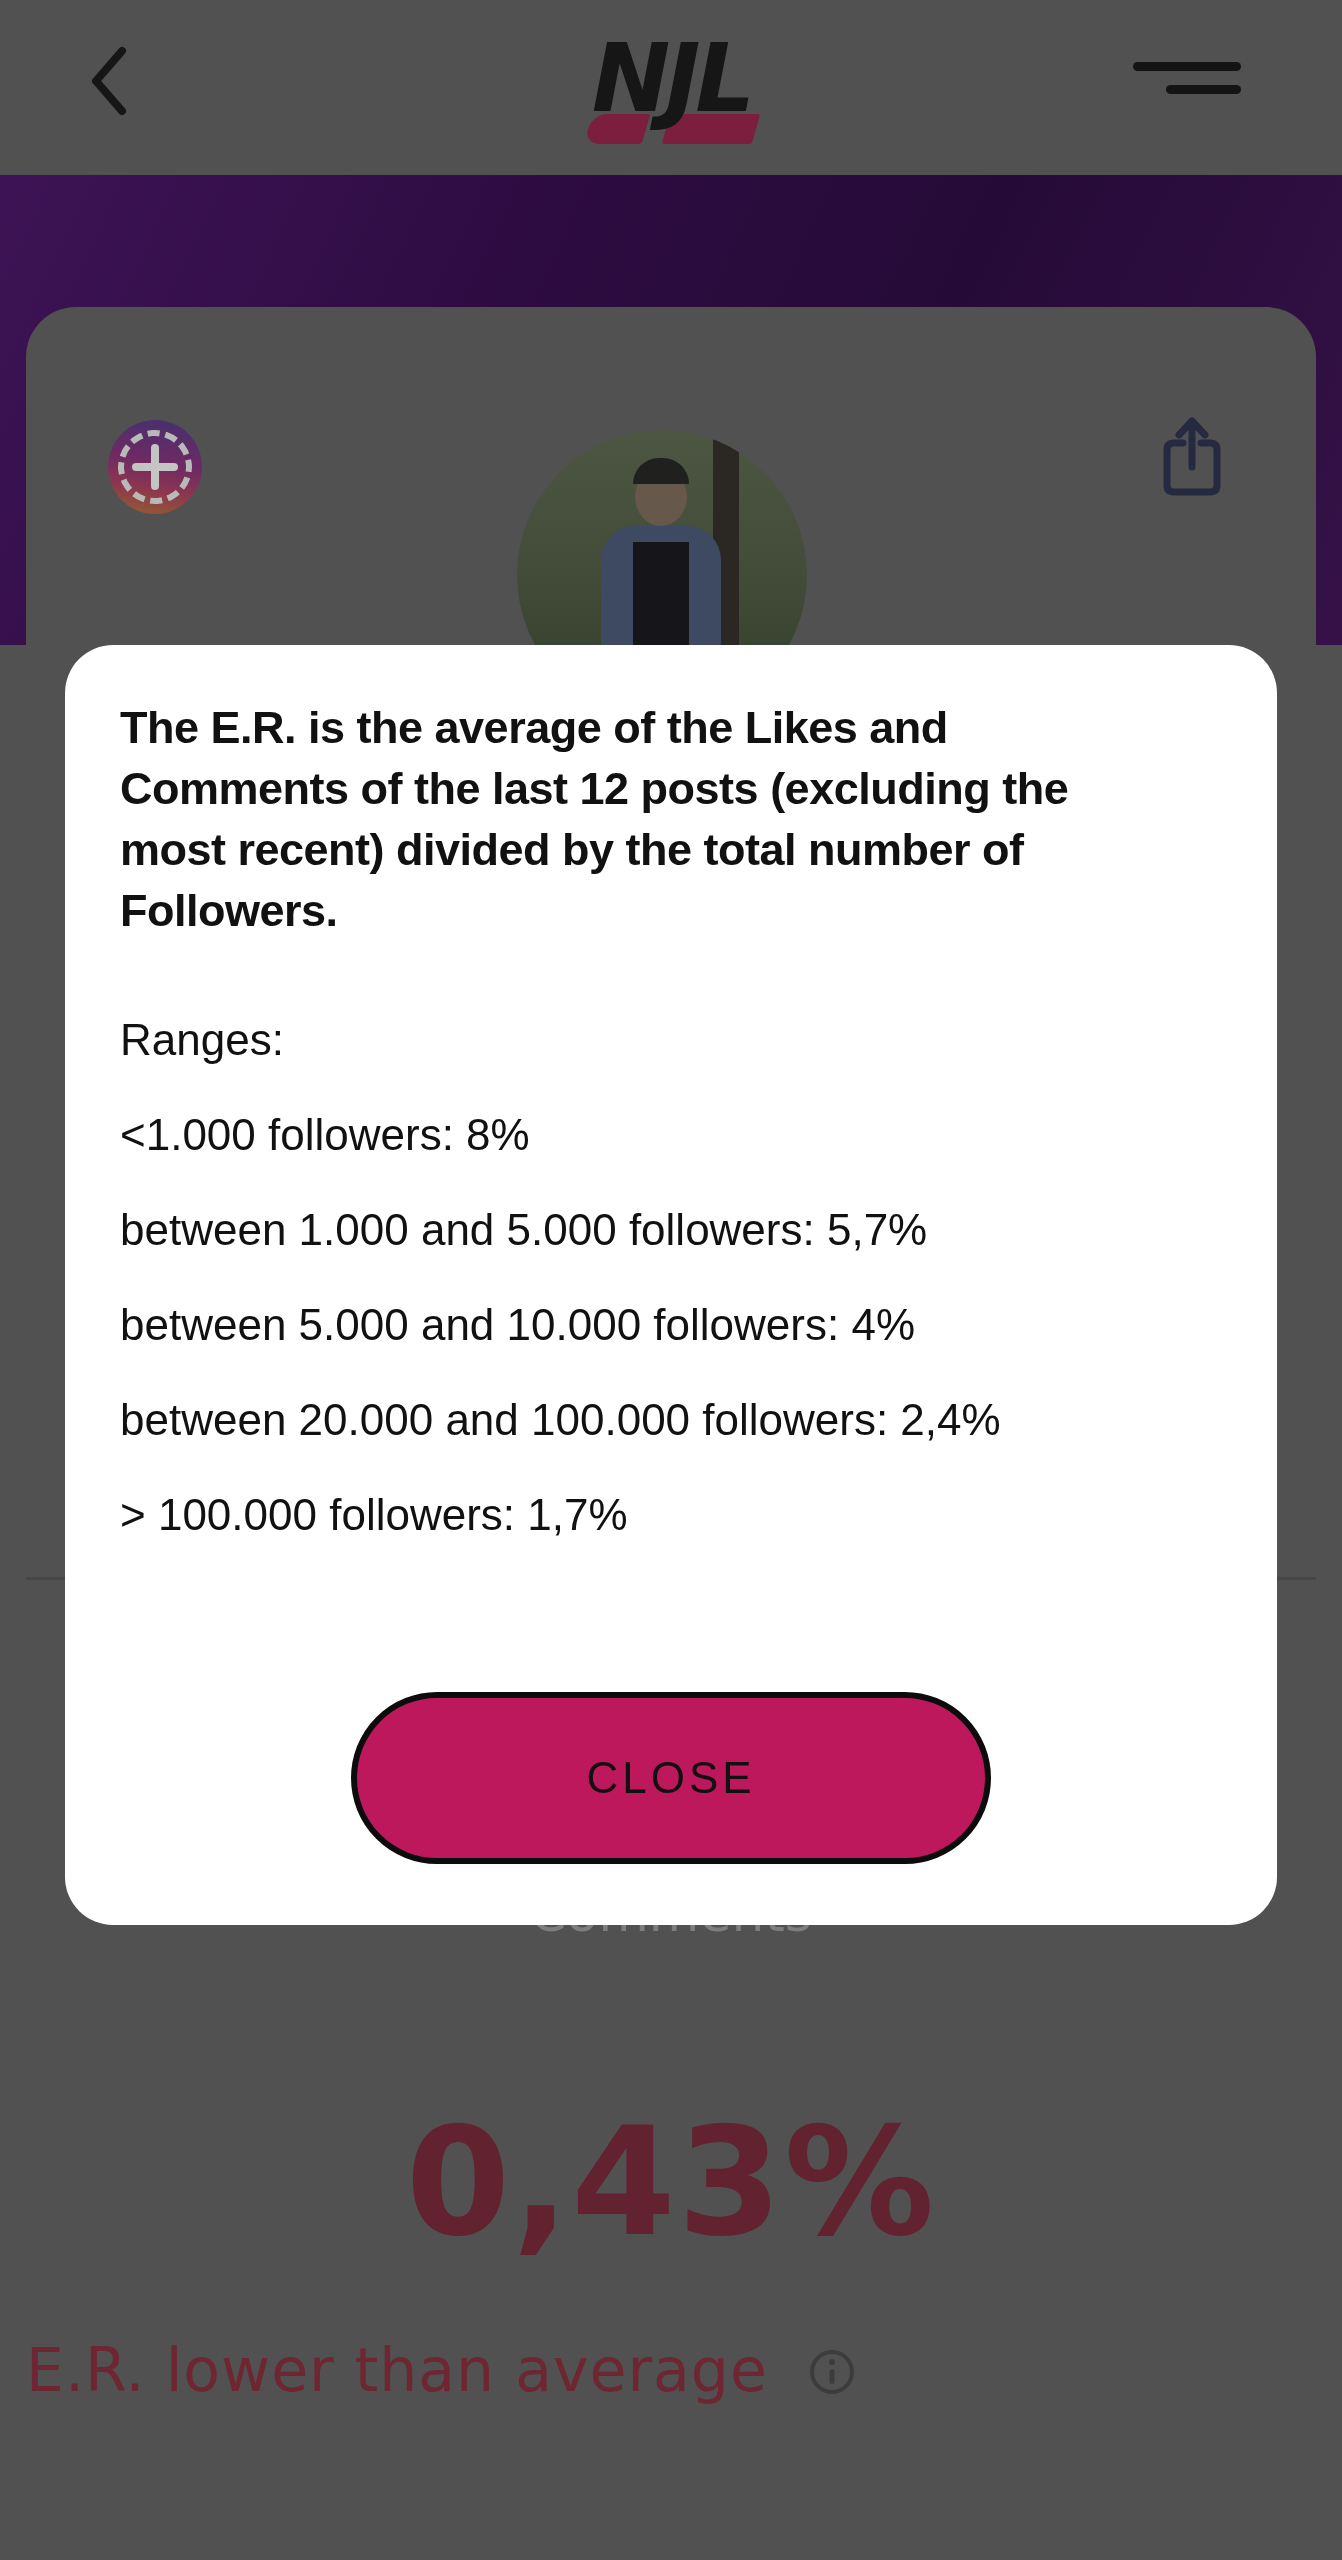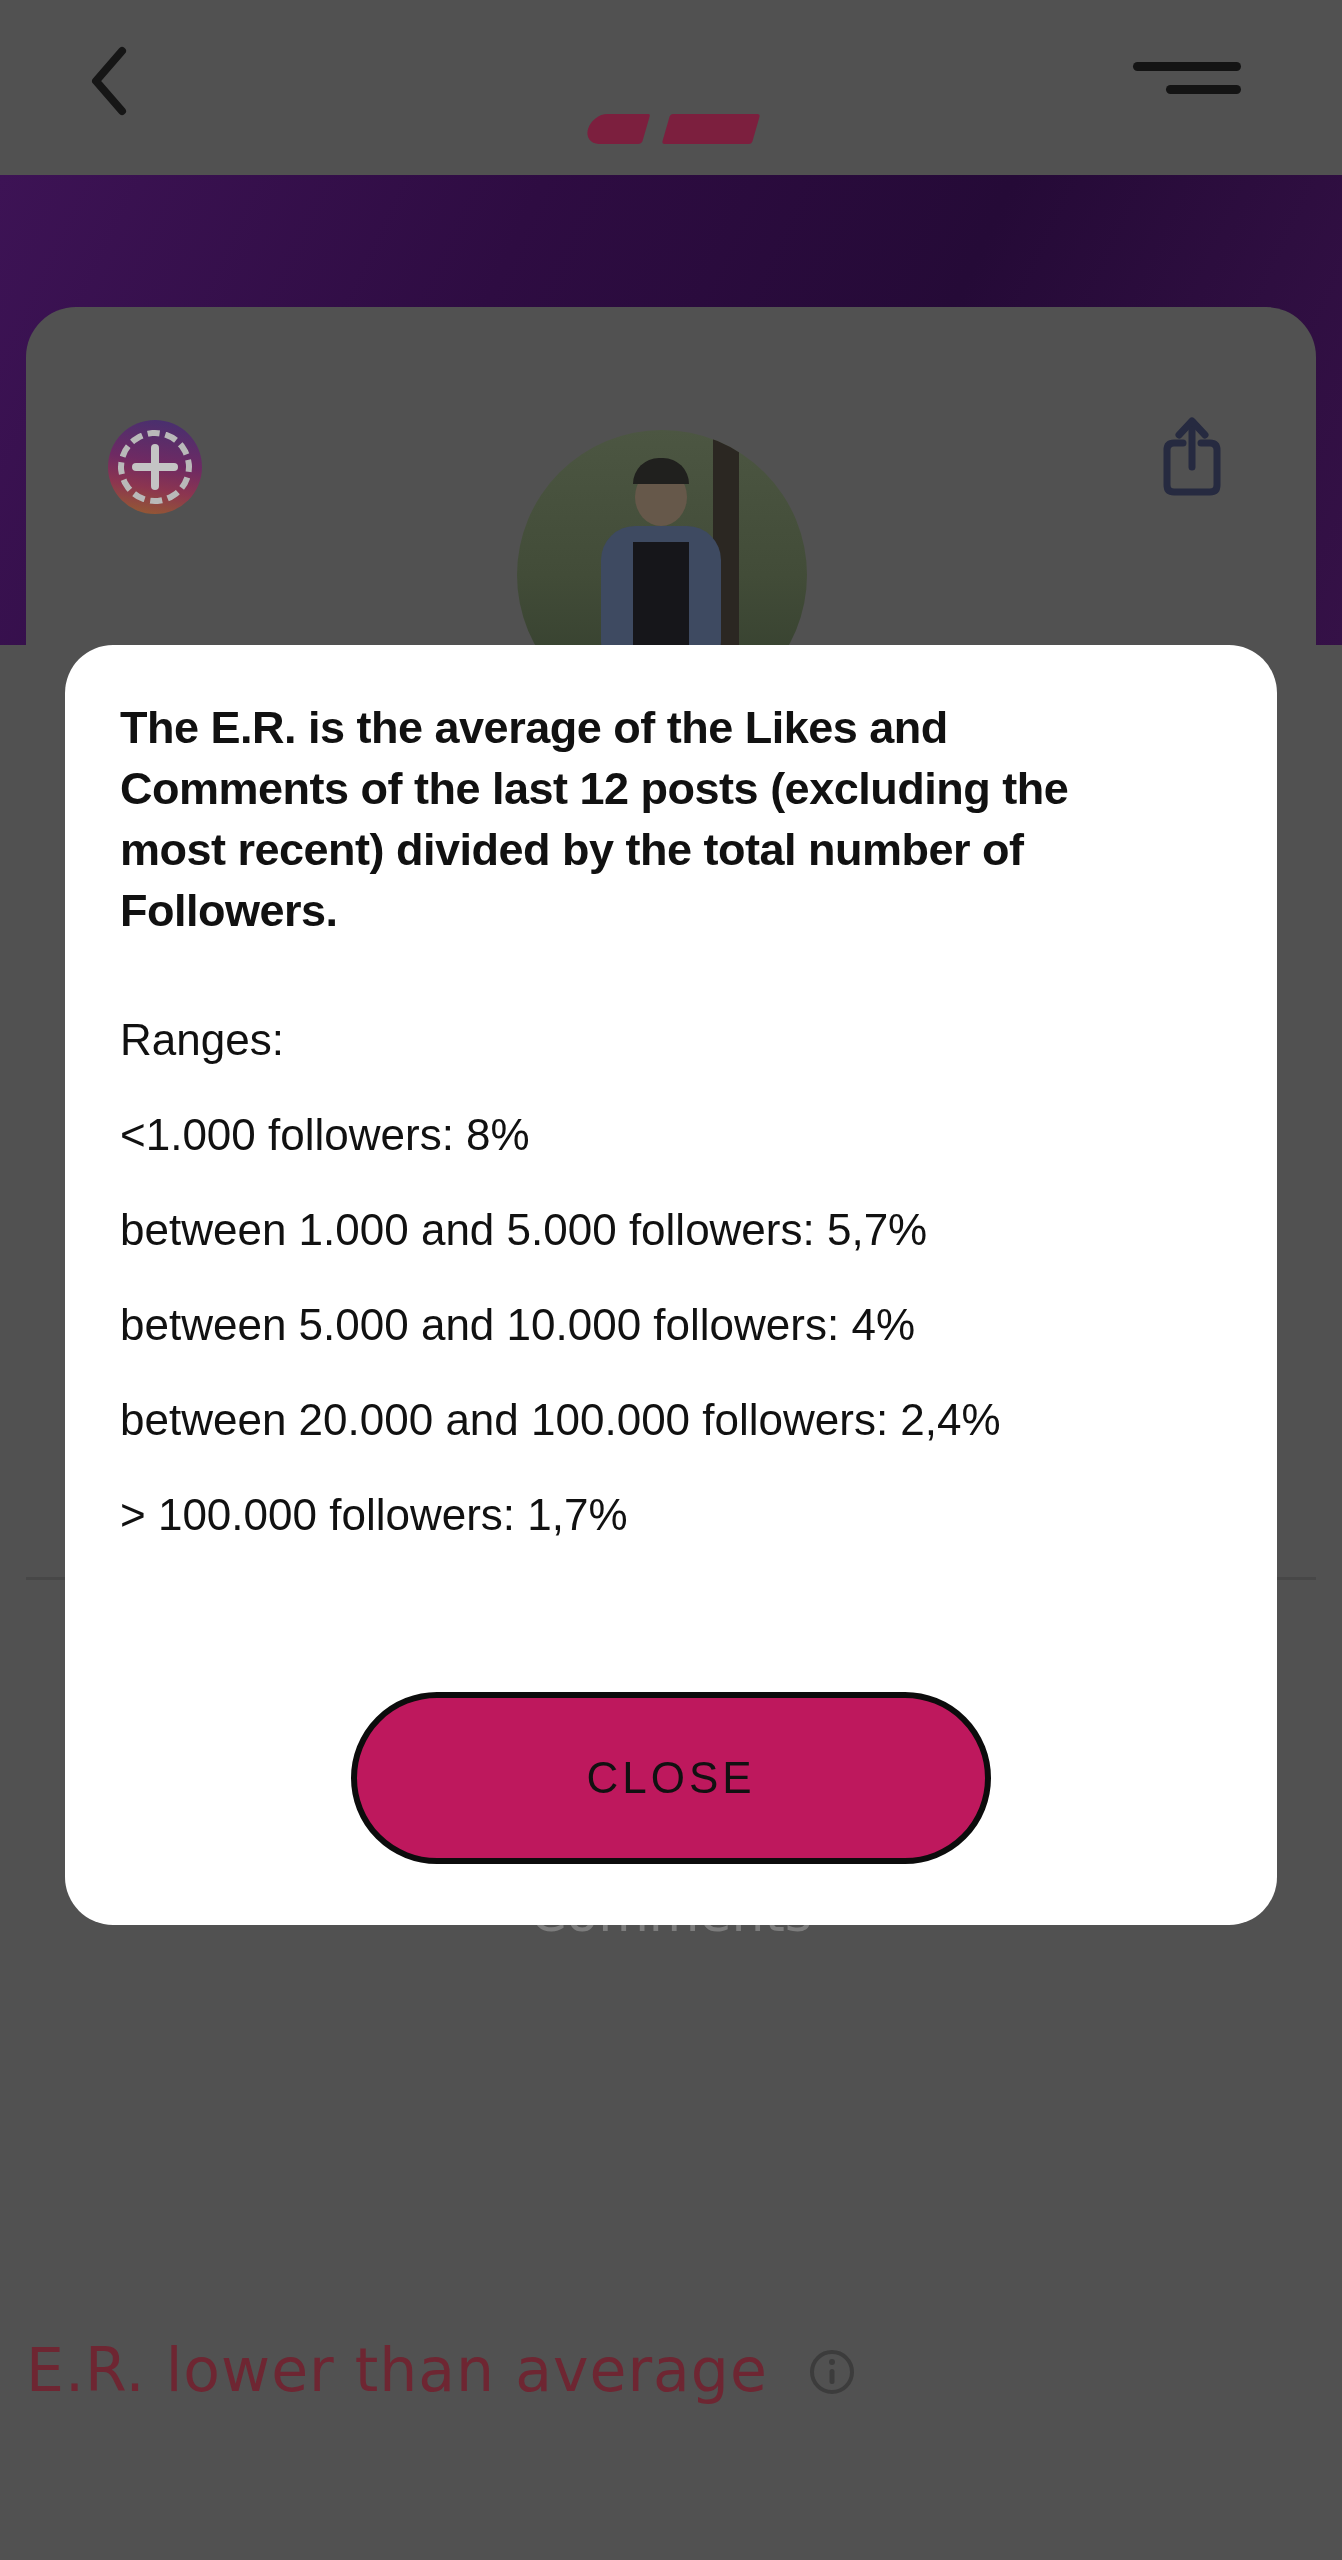--- a/index.html
+++ b/index.html
@@ -120,20 +120,21 @@
   <button class="back-btn">
     <span>
       <svg width="46" height="72" viewBox="0 0 46 72">
         <polyline points="36,6 10,36 36,66" fill="none" stroke="#161616" stroke-width="8" stroke-linecap="round" stroke-linejoin="round"></polyline>
       </svg>
     </span>
   </button>
   <div class="logo">
     <span class="bar bar-left"></span>
     <span class="bar bar-right"></span>
+    <span class="logo-text">NJL</span>
   </div>
   <button class="menu-btn">
     <span>
       <span class="menu-line1"></span>
       <span class="menu-line2"></span>
     </span>
   </button>
 </header>
 
 <section class="card">
@@ -157,20 +158,21 @@
         <path d="M 21 28 H 12 Q 5 28 5 35 V 70 Q 5 77 12 77 H 48 Q 55 77 55 70 V 35 Q 55 28 48 28 H 39" fill="none" stroke="#262a40" stroke-width="7" stroke-linecap="round"></path>
         <line x1="30" y1="52" x2="30" y2="8" stroke="#262a40" stroke-width="7" stroke-linecap="round"></line>
         <polyline points="17,20 30,6 43,20" fill="none" stroke="#262a40" stroke-width="7" stroke-linecap="round" stroke-linejoin="round"></polyline>
       </svg>
     </span>
   </button>
 
   <div class="section-divider"></div>
 
   <div class="comments-label">Comments</div>
+  <div class="er-value">0,43%</div>
 
   <div class="er-status-row">
     <span class="er-status">E.R. lower than average</span>
     <button class="info-btn">
       <span>
         <svg width="48" height="48" viewBox="0 0 48 48">
           <circle cx="24" cy="24" r="20" fill="none" stroke="#3c3c3c" stroke-width="4"></circle>
           <circle cx="24" cy="14" r="3" fill="#3c3c3c"></circle>
           <rect x="21.5" y="21" width="5" height="15" rx="2.5" fill="#3c3c3c"></rect>
         </svg>

